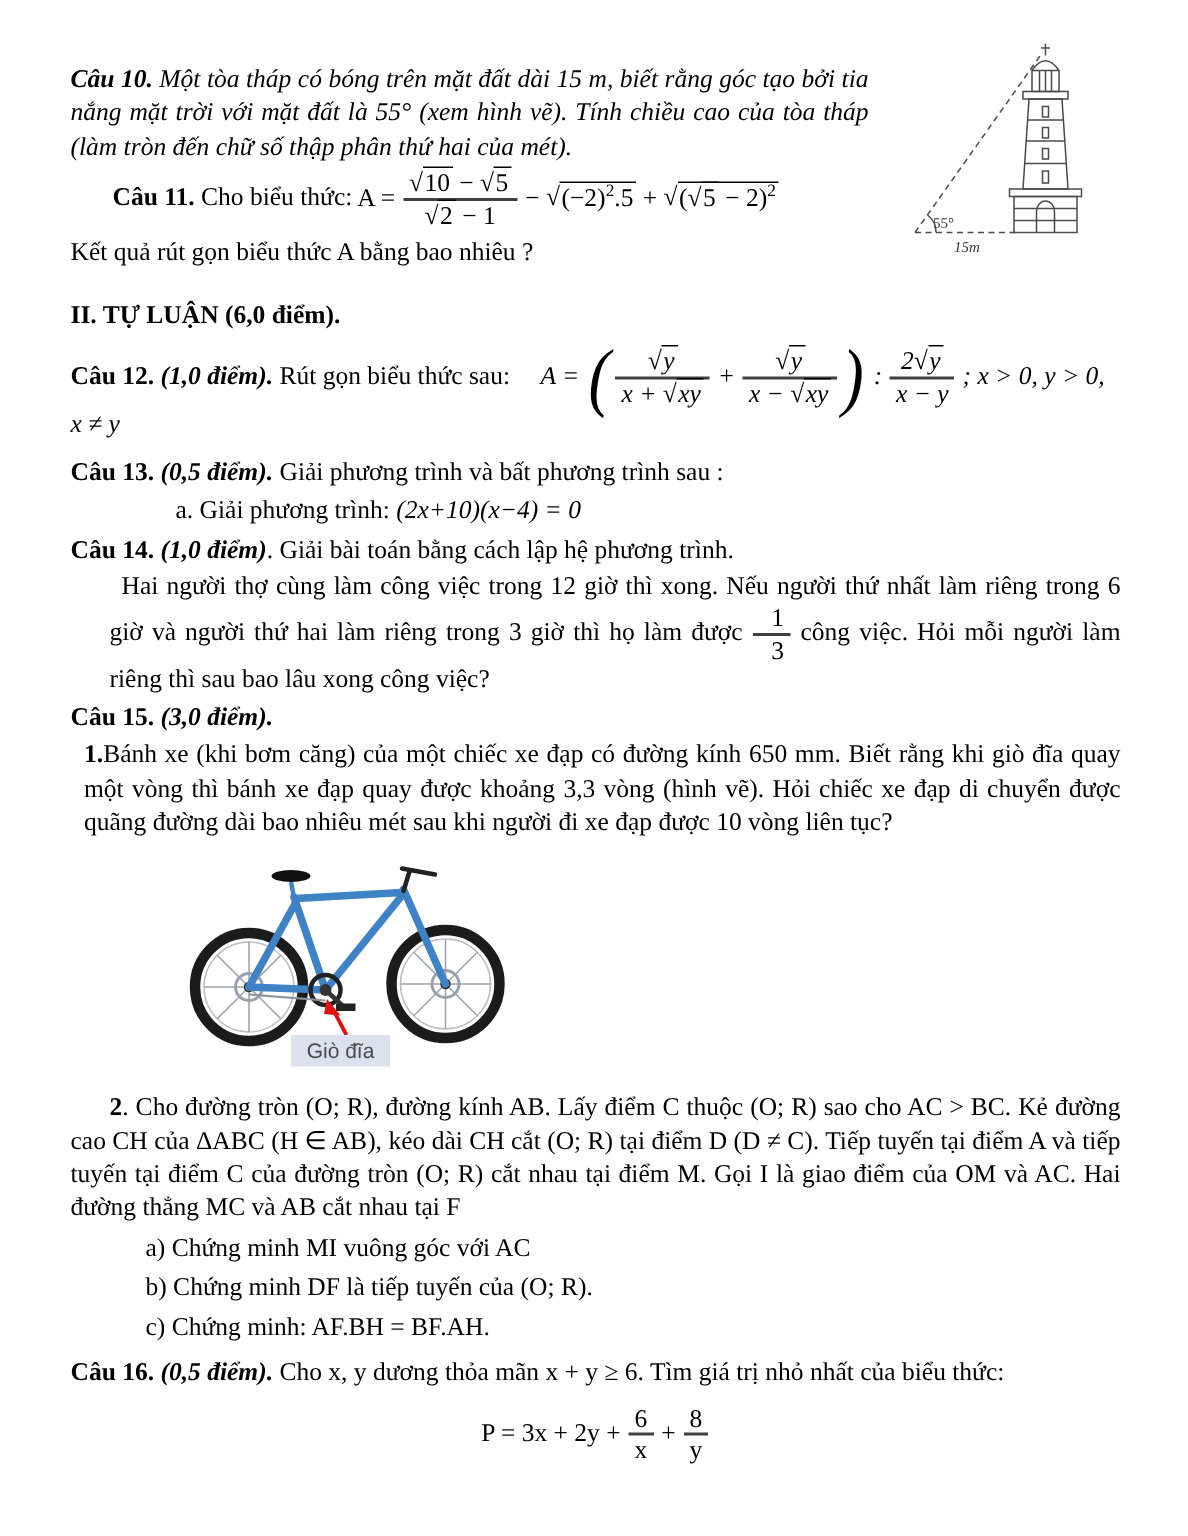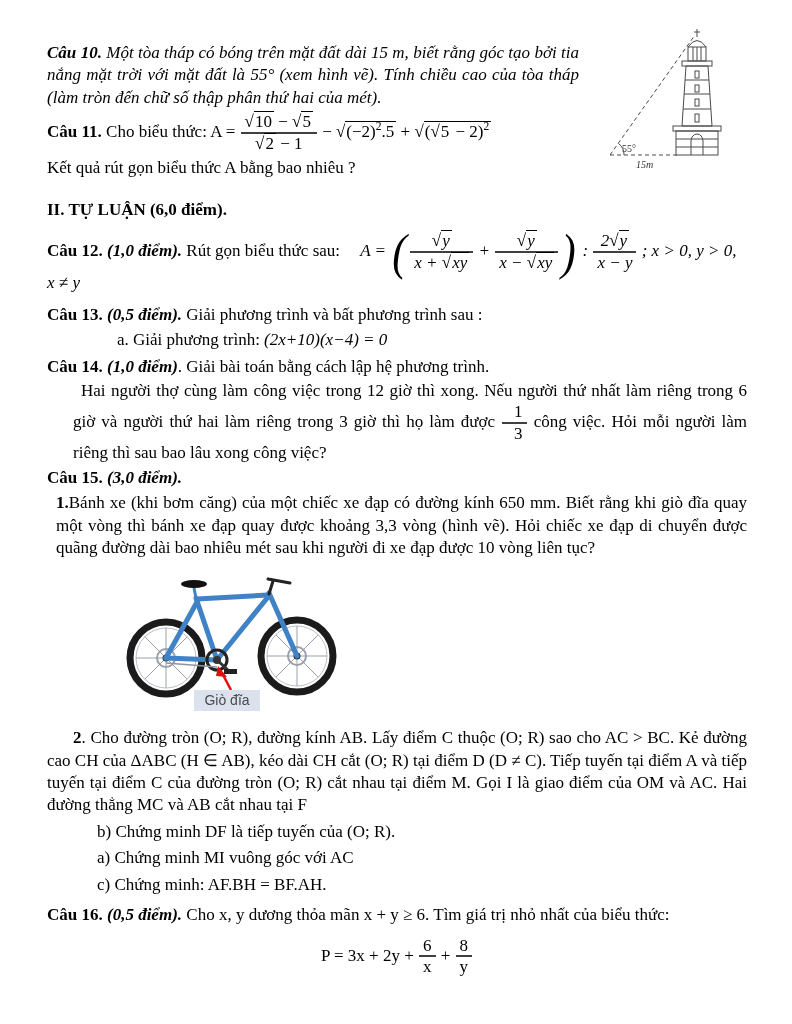--- a/index.html
+++ b/index.html
@@ -19,21 +19,21 @@
   .frac > .num { display:block; border-bottom:2px solid #404040; padding:0 4px 1px; }
   .frac > .den { display:block; padding:1px 4px 0; }
   .sqrt { display:inline-block; white-space:nowrap; }
   .sqrt > .sqrt-c { border-top:1px solid #000; padding:0 2px 0 1px; }
   sup { font-size:68%; }
   .bigp { display:inline-block; vertical-align:middle; font-size:300%; font-weight:300; line-height:0; transform:scaleX(0.85); padding:0 1px; }
 
   
   .lighthouse { position:absolute; top:22px; right:42px; }
   .cau10-text { margin-right:168px; text-align:justify;font-style:italic; }
-  .cau11-line { margin-top:4px; }
+  .cau11-line { margin-top:4px;margin-left:28px; }
   .cau11-outro { margin-top:4px; }
   .heading { margin:20px 0 10px 0; font-weight:bold; }
   .q12 { margin-top:8px; }
   .q13 { margin-top:10px; }
   .q13a { margin:3px 0 0 70px; }
   .q13b { margin:6px 0 0 70px; }
   .q14 { margin-top:4px; }
   .para14 { margin-top:2px; text-indent:8px; text-align:justify;margin-left:26px; }
   .q15 { margin-top:2px; }
   .item1 { margin-top:3px; padding-left:9px; text-align:justify; }
@@ -186,22 +186,22 @@
 
       <rect x="75" y="122" width="66" height="21" fill="#dbe2ee"></rect>
       <text x="108" y="137" text-anchor="middle" font-family="Liberation Sans, sans-serif" font-size="14" fill="#4a4a4a">Giò đĩa</text>
     </svg>
   </div>
 
   <div class="item2">
     <span class="b">2</span><span>. Cho đường tròn (O; R), đường kính AB. Lấy điểm C thuộc (O; R) sao cho AC &gt; BC. Kẻ đường cao CH của ΔABC (H ∈ AB), kéo dài CH cắt (O; R) tại điểm D (D ≠ C). Tiếp tuyến tại điểm A và tiếp tuyến tại điểm C của đường tròn (O; R) cắt nhau tại điểm M. Gọi I là giao điểm của OM và AC. Hai đường thẳng MC và AB cắt nhau tại F</span>
   </div>
   <div class="parts">
+    <div>a) Chứng minh MI vuông góc với AC</div>
     <div>b) Chứng minh DF là tiếp  tuyến của (O; R).</div>
-    <div>a) Chứng minh MI vuông góc với AC</div>
     <div>c) Chứng minh:  AF.BH = BF.AH.</div>
   </div>
 
   <div class="q16">
     <span class="b">Câu 16.</span><span class="bi"> (0,5 điểm).</span><span>  Cho x, y dương thỏa mãn x + y ≥ 6. Tìm giá trị nhỏ nhất của biểu thức:</span>
   </div>
   <div class="formula16 math"><span class="mtxt">P = 3x + 2y + </span><span class="frac"><span class="num"><span class="mtxt">6</span></span><span class="den"><span class="mtxt">x</span></span></span><span class="mtxt"> + </span><span class="frac"><span class="num"><span class="mtxt">8</span></span><span class="den"><span class="mtxt">y</span></span></span></div>
 
 </div>
 

